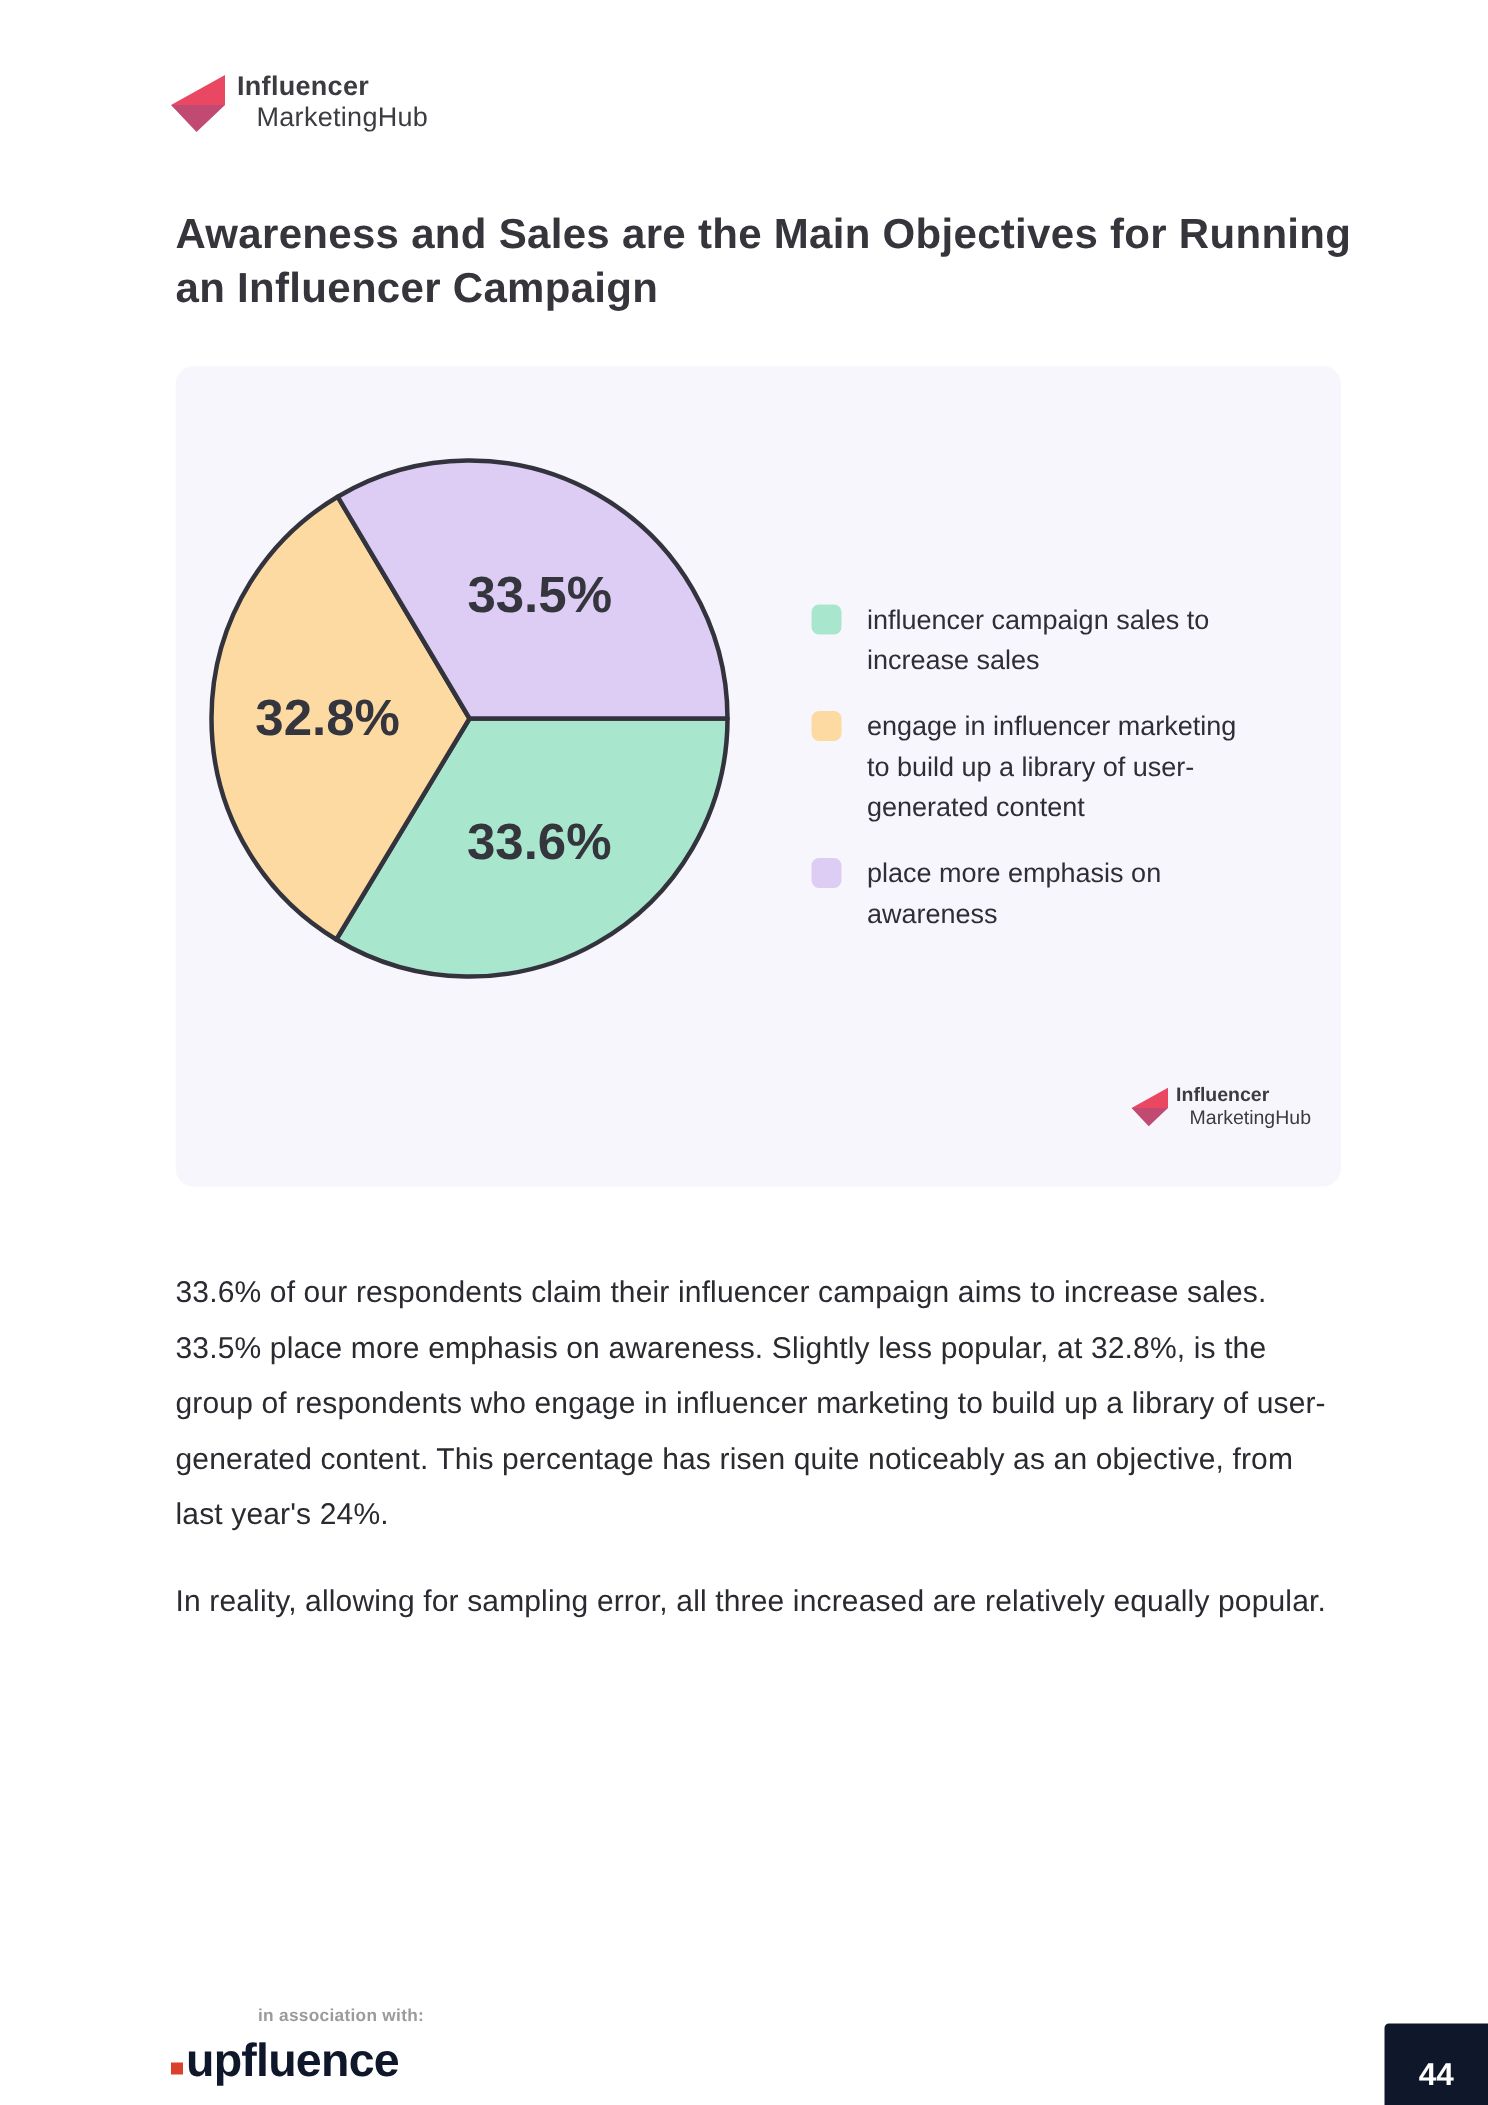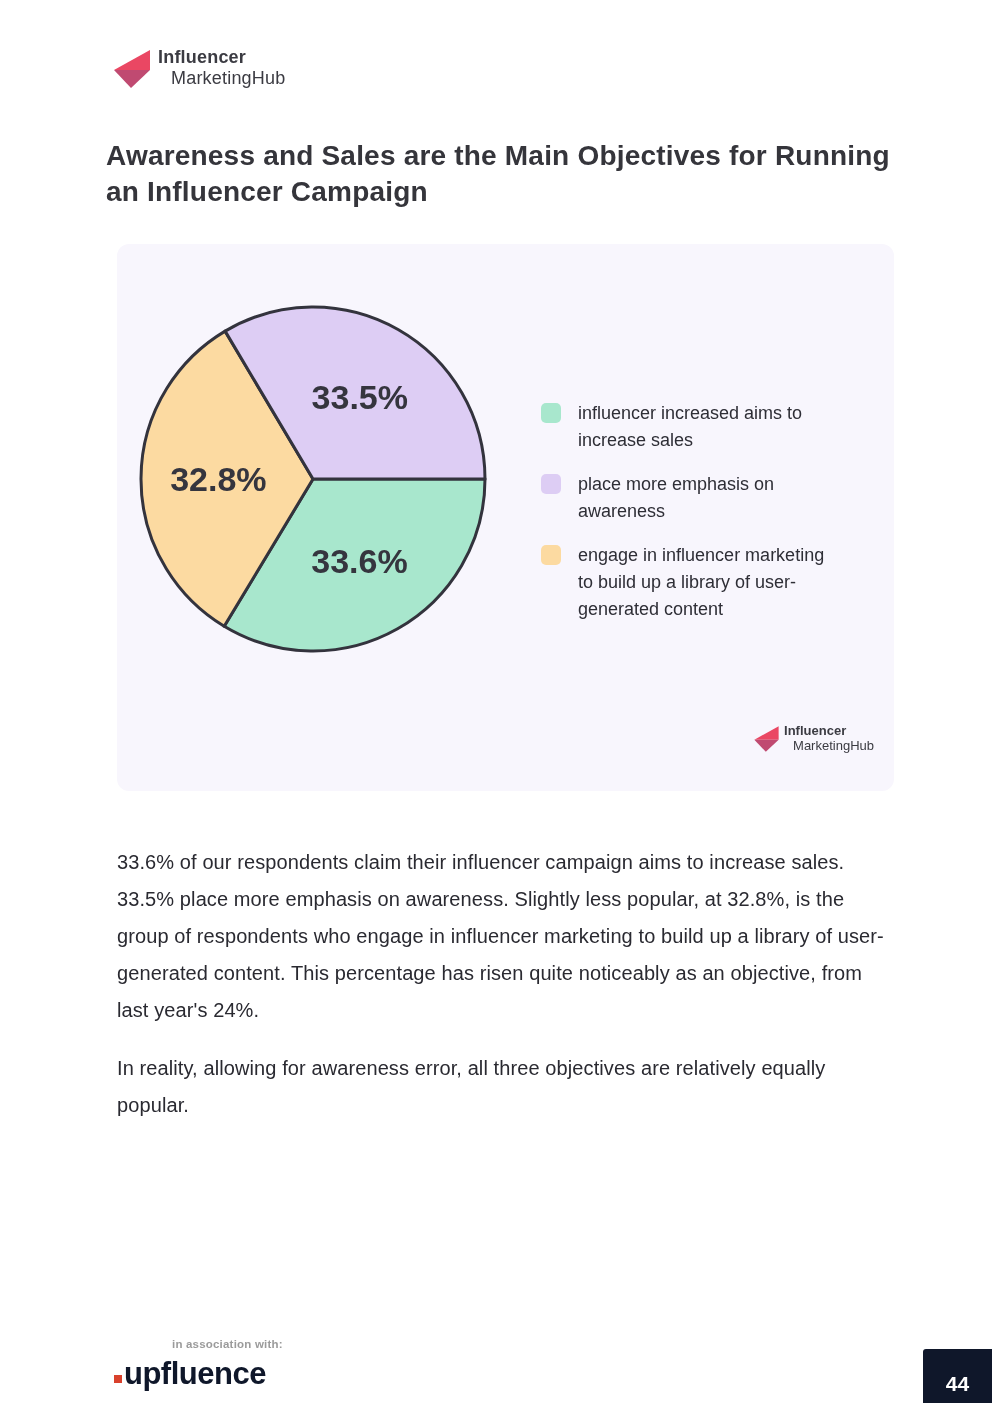--- a/index.html
+++ b/index.html
@@ -9,21 +9,21 @@
     font-family:"Liberation Sans",sans-serif;color:#2b2b33;
   }
   
   .brand{position:absolute;left:112px;top:31px;display:flex;align-items:flex-start;gap:6px;}
   .brand-icon svg{display:block;}
   .brand-text{display:flex;flex-direction:column;line-height:1.16;}
   .brand-line1{font-weight:bold;font-size:18px;color:#3b3b42;letter-spacing:.2px;}
   .brand-line2{font-size:18px;color:#3b3b42;margin-left:13px;letter-spacing:.2px;}
   
   .title{
-    position:absolute;left:106px;top:122px;width:790px;margin:0;
+    position:absolute;left:117px;top:122px;width:790px;margin:0;
     font-size:28px;line-height:1.3;font-weight:bold;color:#35353b;letter-spacing:.2px;
   }
   
   .chart-panel{
     position:absolute;left:117px;top:228px;width:777px;height:547px;
     background:#f8f6fd;border-radius:12px;
   }
   .pie-svg{position:absolute;left:3px;top:42px;}
   .pie-label{font-weight:bold;font-size:34px;fill:#35353e;}
   
@@ -78,49 +78,49 @@
         <text x="239.5" y="275.4" text-anchor="middle" dominant-baseline="central" class="pie-label">33.6%</text>
         <path d="M 193 193 L 104.20 340.31 A 172 172 0 0 1 105.13 45.14 Z" fill="#fcdaa1" stroke="#33333d" stroke-width="3" stroke-linejoin="round"></path>
         <text x="98.4" y="192.7" text-anchor="middle" dominant-baseline="central" class="pie-label">32.8%</text>
         <path d="M 193 193 L 105.13 45.14 A 172 172 0 0 1 365.00 193.00 Z" fill="#ddcdf4" stroke="#33333d" stroke-width="3" stroke-linejoin="round"></path>
         <text x="239.8" y="110.8" text-anchor="middle" dominant-baseline="central" class="pie-label">33.5%</text>
       </svg>
 
     <div class="legend" id="legend">
         <div class="legend-item">
           <span class="legend-swatch" style="background: rgb(168, 231, 205);"></span>
-          <span class="legend-label">influencer increased aims to increase sales</span>
+          <span class="legend-label">influencer campaign sales to increase sales</span>
+        </div>
+        <div class="legend-item">
+          <span class="legend-swatch" style="background: rgb(252, 218, 161);"></span>
+          <span class="legend-label">engage in influencer marketing to build up a library of user-generated content</span>
         </div>
         <div class="legend-item">
           <span class="legend-swatch" style="background: rgb(221, 205, 244);"></span>
           <span class="legend-label">place more emphasis on awareness</span>
-        </div>
-        <div class="legend-item">
-          <span class="legend-swatch" style="background: rgb(252, 218, 161);"></span>
-          <span class="legend-label">engage in influencer marketing to build up a library of user-generated content</span>
         </div>
       </div>
 
     <div class="watermark">
       <span>
         <svg width="27" height="30" viewBox="0 0 40 44" aria-hidden="true">
           <polygon points="2,23 38,3 38,23" fill="#ea4763"></polygon>
           <polygon points="2,23 38,23 19,41" fill="#c04a71"></polygon>
         </svg>
       </span>
       <span class="wm-text">
         <span class="wm-line1">Influencer</span>
         <span class="wm-line2">MarketingHub</span>
       </span>
     </div>
   </section>
 
   <div class="paragraphs" id="paragraphs">
       <p>33.6% of our respondents claim their influencer campaign aims to increase sales. 33.5% place more emphasis on awareness. Slightly less popular, at 32.8%, is the group of respondents who engage in influencer marketing to build up a library of user-generated content. This percentage has risen quite noticeably as an objective, from last year's 24%.</p>
-      <p>In reality, allowing for awareness error, all three objectives are relatively equally popular.</p>
+      <p>In reality, allowing for sampling error, all three increased are relatively equally popular.</p>
     </div>
 
   <div class="assoc">in association with:</div>
   <div class="upfluence"><span class="updot"></span><span>upfluence</span></div>
 
   <div class="pagenum">
     <span>44</span>
   </div>
 
 </div>

